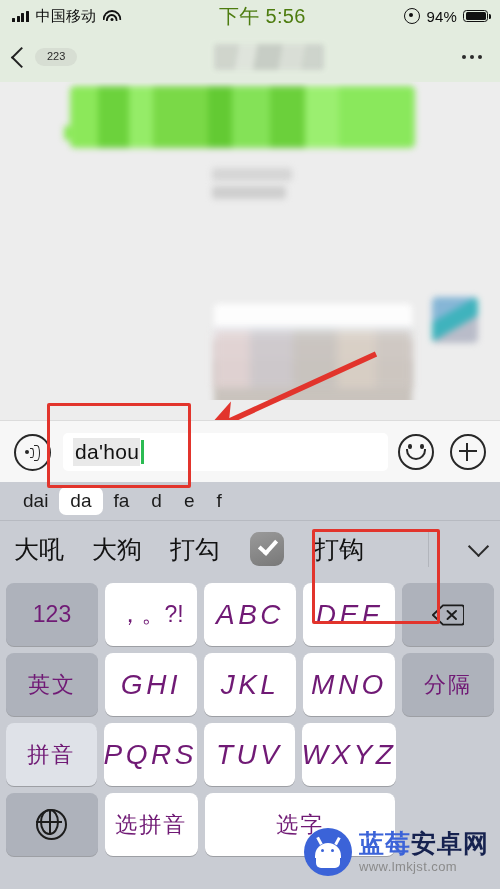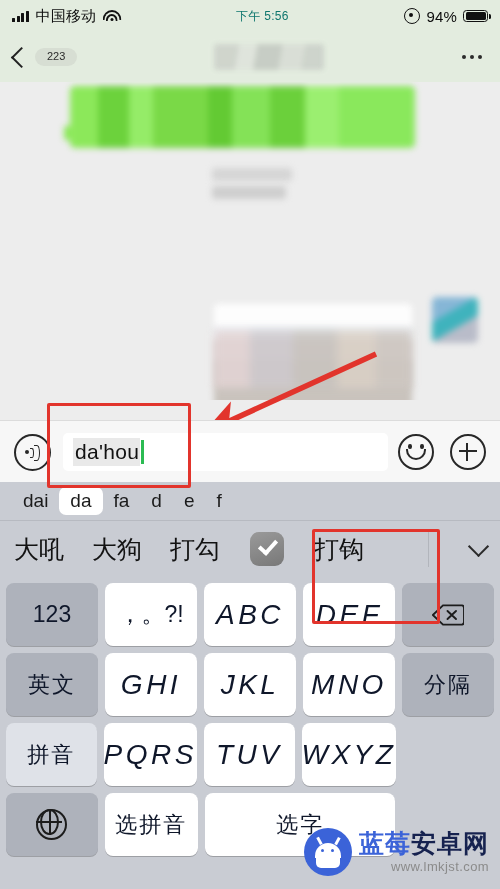--- a/index.html
+++ b/index.html
@@ -1,33 +1,33 @@
 <!DOCTYPE html>
 <html><head>
 <meta charset="utf-8">
 <style>
   html,body{margin:0;padding:0;}
   body{
     width:500px;height:889px;overflow:hidden;
     font-family:"Liberation Sans","DejaVu Sans",sans-serif;
     background:#ededed;position:relative;
   }
-  .phone{position:absolute;inset:0;width:500px;height:889px;text-align:right;}
+  .phone{position:absolute;inset:0;width:500px;height:889px;}
 
   
   .statusbar{
     position:absolute;top:0;left:0;width:500px;height:32px;
     background:#e3ecdf;
     display:flex;align-items:center;
   }
   .sb-left{display:flex;align-items:center;gap:7px;padding-left:12px;flex:0 0 auto;}
   .sb-center{flex:1;display:flex;justify-content:center;align-items:center;}
   .sb-right{display:flex;align-items:center;gap:6px;padding-right:12px;flex:0 0 auto;}
   .sb-text{font-size:15px;color:#0d0d0d;font-weight:500;letter-spacing:.2px;}
-  .sb-time{font-size:12px;color:#0f766e;font-weight:500;letter-spacing:.3px;}
+  .sb-time{font-size:20px;color:#4d7c0f;font-weight:500;letter-spacing:.3px;}
   .bars{display:flex;align-items:flex-end;gap:1.5px;height:12px;}
   .bars i{display:block;width:3px;background:#111;border-radius:.5px;}
   .bars i:nth-child(1){height:4px}
   .bars i:nth-child(2){height:6.5px}
   .bars i:nth-child(3){height:9px}
   .bars i:nth-child(4){height:11.5px}
   .wifi{width:17px;height:13px;position:relative;}
   .wifi span{position:absolute;left:50%;transform:translateX(-50%);border:2px solid #111;border-bottom:none;border-radius:50% 50% 0 0/100% 100% 0 0;}
   .wifi span.a{width:15px;height:8px;top:0;}
   .wifi span.b{width:8.5px;height:5px;top:4px;}
@@ -153,21 +153,21 @@
   .cand-expand::after{
     content:"";position:absolute;left:1px;top:0px;width:13px;height:13px;
     border-right:2.6px solid #2a2a2a;border-bottom:2.6px solid #2a2a2a;transform:rotate(45deg);
   }
   .divider-v{position:absolute;left:428px;top:10px;width:1px;height:36px;background:#b2b5bc;}
 
   .keys{padding:6px 6px 0 6px;box-sizing:border-box;}
   .krow{display:flex;gap:7px;margin-bottom:7px;height:63px;}
   .key{
     flex:1;border-radius:8px;display:flex;align-items:center;justify-content:center;
-    font-size:23px;color:#0f172a;box-shadow:0 1px 0 rgba(0,0,0,.22);
+    font-size:23px;color:#701a75;box-shadow:0 1px 0 rgba(0,0,0,.22);
     background:#ffffff;user-select:none;
   }
   .key.fn{background:#aeb2bb;}
   .key.fn-light{background:#dfe2e8;}
   .key.cjk{font-size:22px;letter-spacing:2px;}
   .key.lat{letter-spacing:3.5px;font-size:28px;font-style:italic;}
   .key.wide{flex:1.02;}
   .key.del{background:#aeb2bb;}
   .del-glyph{width:32px;height:22px;position:relative;}
   .del-glyph svg{display:block;}

